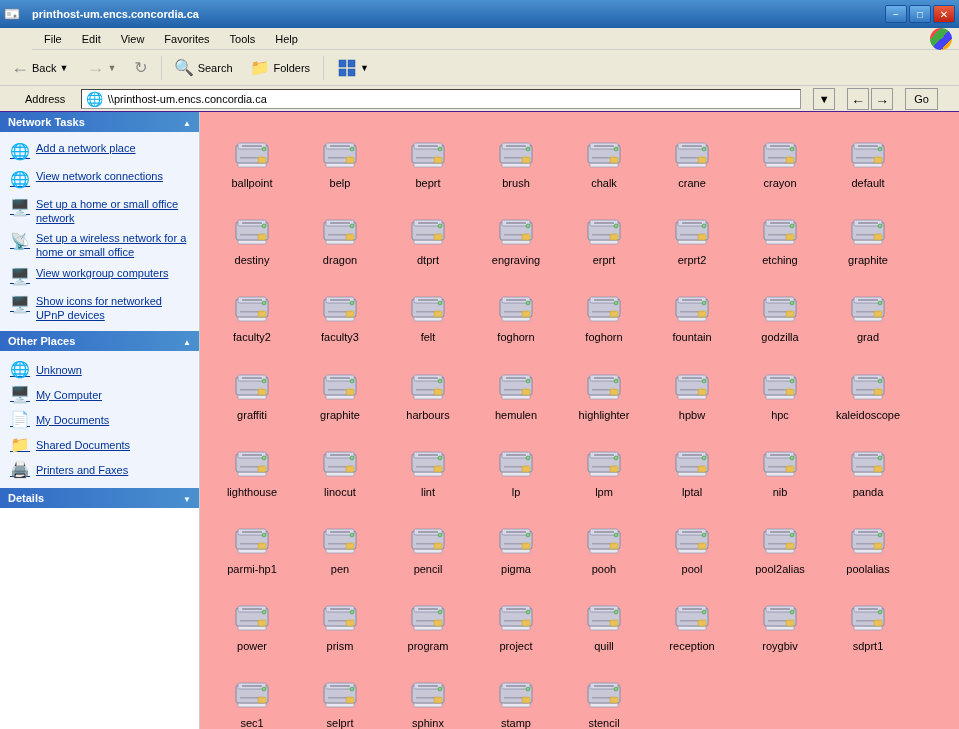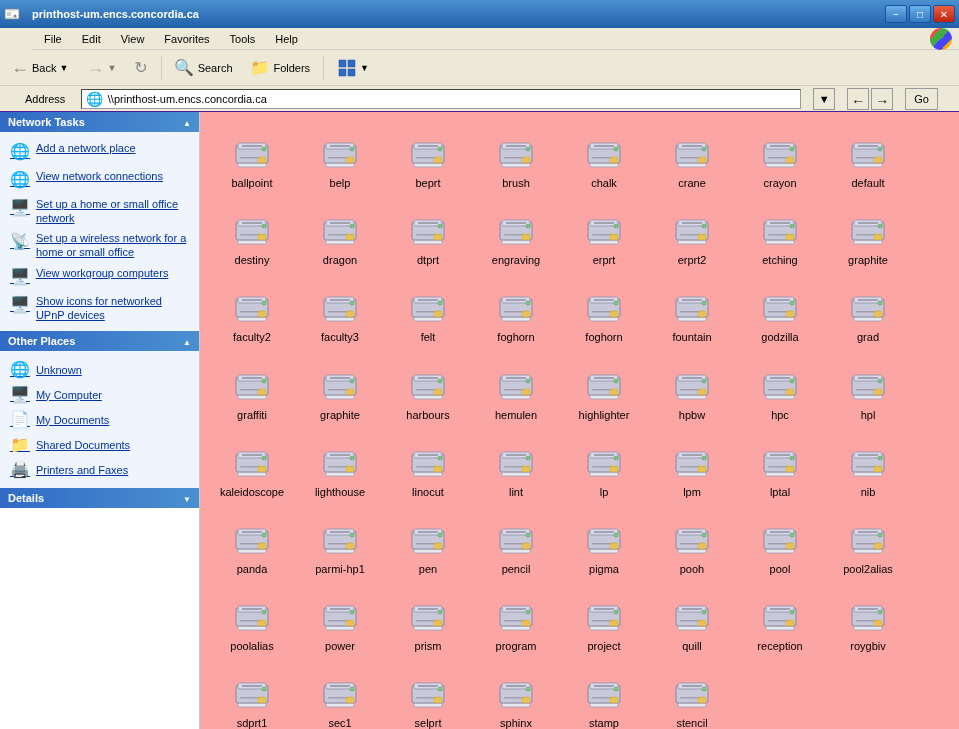--- a/index.html
+++ b/index.html
@@ -1008,43 +1008,20 @@
 
     <rect x="12" y="16" width="20" height="2" rx="0.5" fill="#a0a0b0"></rect>
 
     <circle cx="34" cy="20" r="2" fill="#80cc80" stroke="#409040" stroke-width="0.5"></circle>
 
     <rect x="10" y="28" width="24" height="1.5" rx="0.5" fill="#a0a0b0"></rect>
 
     <rect x="28" y="28" width="8" height="6" rx="1" fill="#f0c040" stroke="#c8a020" stroke-width="0.5" opacity="0.85"></rect>
   </svg>
     </div>
-    <span class="printer-name">hpl</span>
-  </div>
-        <div class="printer-icon">
-    <div class="printer-img">
-      <svg width="44" height="44" viewBox="0 0 44 44">
-
-    <rect x="8" y="30" width="28" height="8" rx="1" fill="#e8e8f0" stroke="#a0a0b0" stroke-width="0.8"></rect>
-
-    <rect x="10" y="22" width="24" height="12" rx="0.5" fill="white" stroke="#b0b0c0" stroke-width="0.7"></rect>
-
-    <rect x="6" y="16" width="32" height="18" rx="2" fill="#c8c8d8" stroke="#8888a0" stroke-width="1"></rect>
-
-    <rect x="8" y="14" width="28" height="6" rx="1.5" fill="#d8d8e8" stroke="#9090a8" stroke-width="0.8"></rect>
-
-    <rect x="12" y="16" width="20" height="2" rx="0.5" fill="#a0a0b0"></rect>
-
-    <circle cx="34" cy="20" r="2" fill="#80cc80" stroke="#409040" stroke-width="0.5"></circle>
-
-    <rect x="10" y="28" width="24" height="1.5" rx="0.5" fill="#a0a0b0"></rect>
-
-    <rect x="28" y="28" width="8" height="6" rx="1" fill="#f0c040" stroke="#c8a020" stroke-width="0.5" opacity="0.85"></rect>
-  </svg>
-    </div>
     <span class="printer-name">kaleidoscope</span>
   </div>
         <div class="printer-icon">
     <div class="printer-img">
       <svg width="44" height="44" viewBox="0 0 44 44">
 
     <rect x="8" y="30" width="28" height="8" rx="1" fill="#e8e8f0" stroke="#a0a0b0" stroke-width="0.8"></rect>
 
     <rect x="10" y="22" width="24" height="12" rx="0.5" fill="white" stroke="#b0b0c0" stroke-width="0.7"></rect>
 

